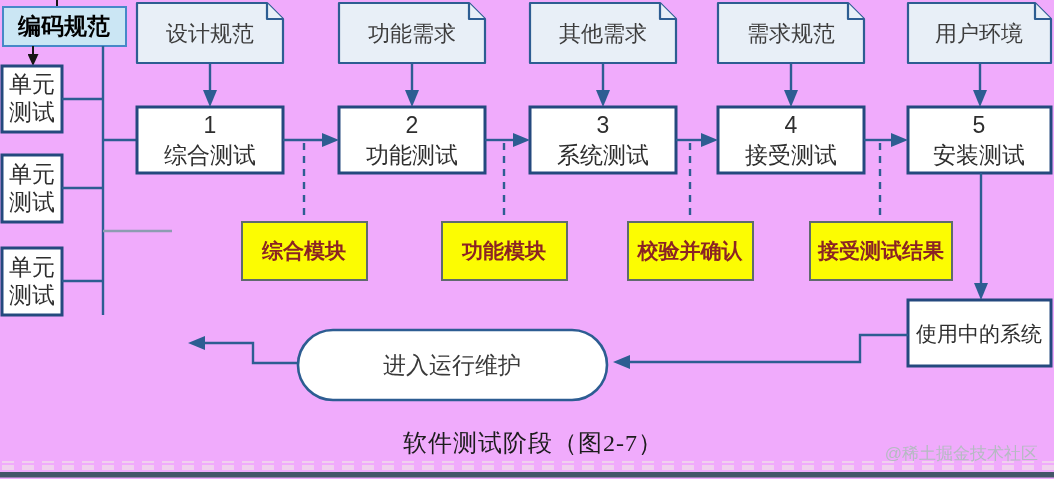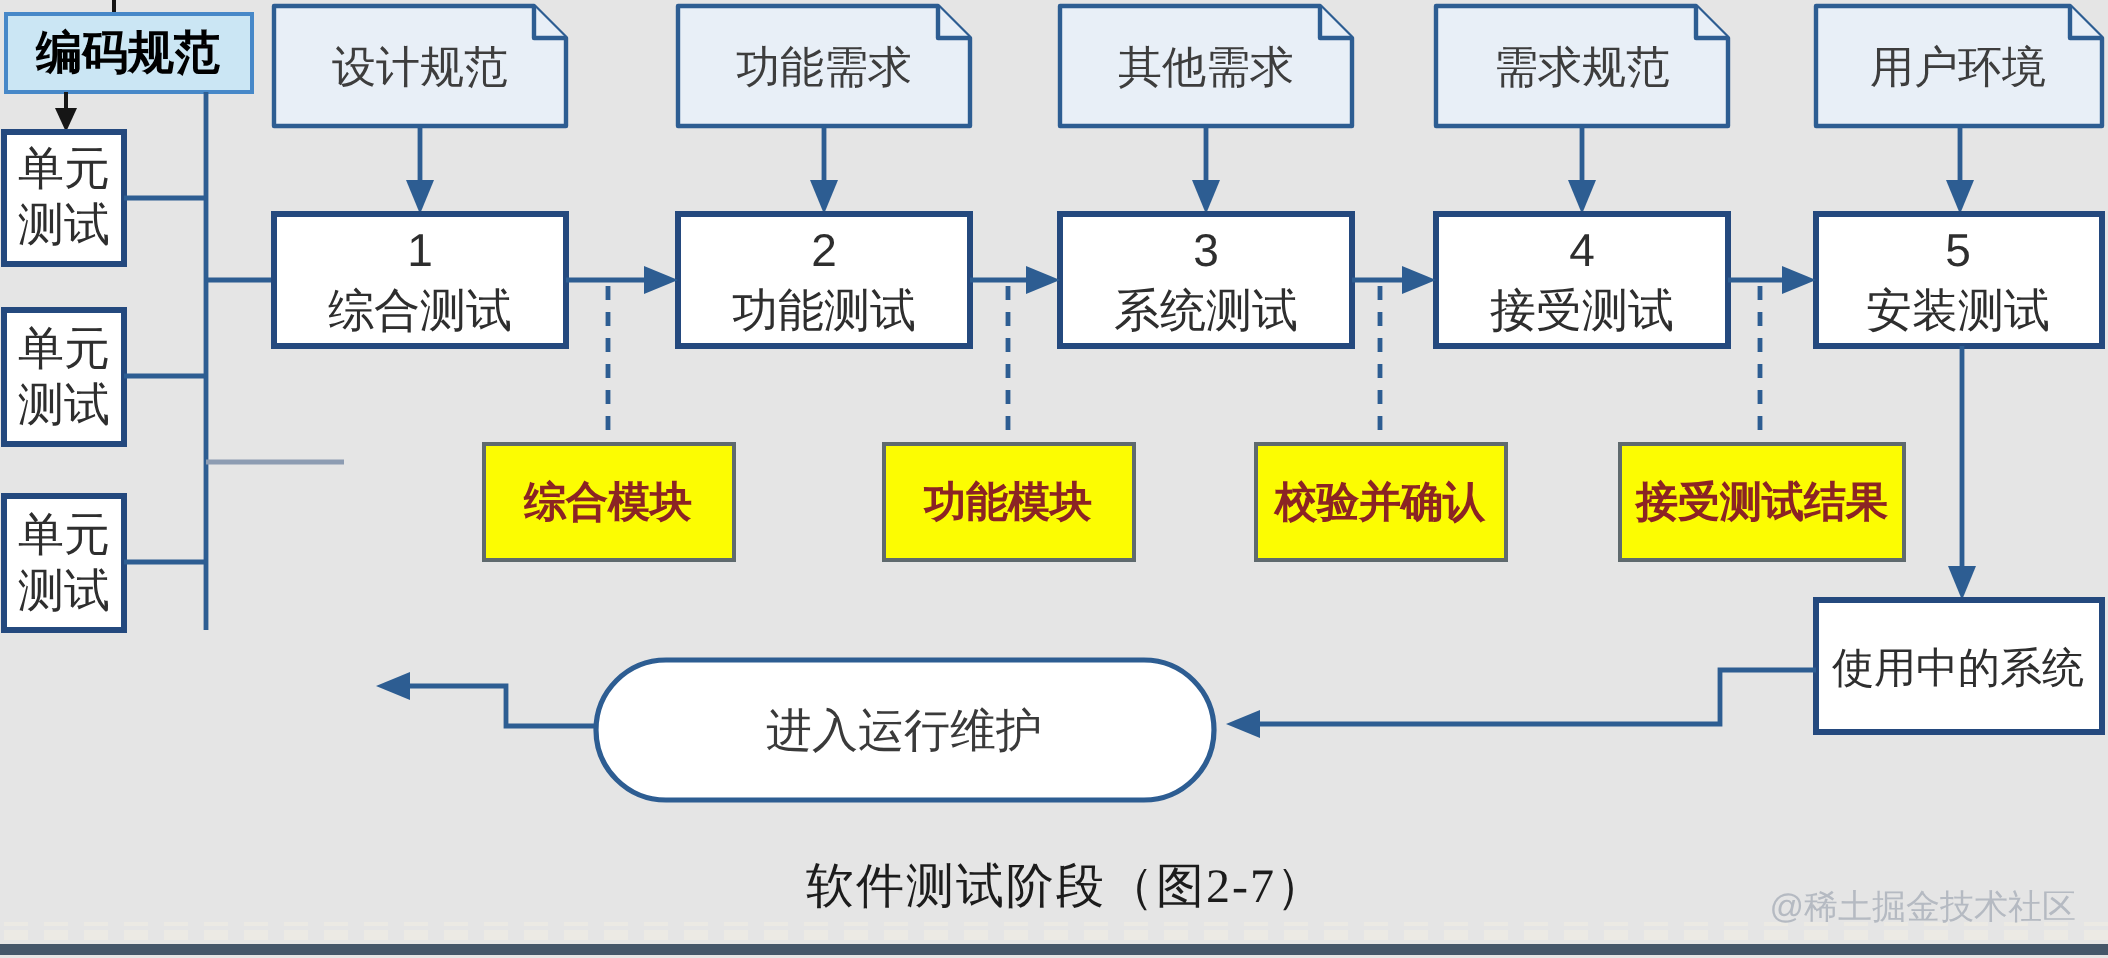--- a/index.html
+++ b/index.html
@@ -1,16 +1,16 @@
 <!DOCTYPE html>
 <html style="--line: #2d5d92; --box-border: #24497e; --doc-fill: #e8eff7; --code-fill: #cbe6f4; --code-border: #4788c8; --yellow-fill: #fcfc02; --yellow-border: #5f6a6e; --yellow-text: #8b2424; --text-dark: #333333; --stub-gray: #8d9cb2; --watermark: #b5bac2; --bottom-bar: #445669; --black: #161616;"><head>
 <meta charset="utf-8">
 <style>
   html,body{margin:0;padding:0;background:#ffffff;}
-  .canvas{position:relative;width:1054px;height:479px;background:#e5e5e5;overflow:hidden;}
+  .canvas{position:relative;width:1054px;height:479px;background:#f0abfc;overflow:hidden;}
   svg{display:block;}
   text{font-family:"Liberation Sans","DejaVu Sans",sans-serif;fill:var(--text-dark,#333);text-anchor:middle;}
   .ln{stroke:var(--line,#2d5d92);stroke-width:2.4;fill:none;}
   .ln-dash{stroke-dasharray:7 6;}
   .ln-black{stroke:var(--black,#111);stroke-width:2;fill:none;}
   .ln-stub{stroke:var(--stub-gray,#8d9cb2);stroke-width:2.4;fill:none;}
   .box{fill:#fff;stroke:var(--box-border,#24497e);stroke-width:3;}
   .doc{fill:var(--doc-fill,#e8eff7);stroke:var(--line,#2d5d92);stroke-width:2.2;stroke-linejoin:round;}
   .yellowbox{fill:var(--yellow-fill,#ffff00);stroke:var(--yellow-border,#5f6a6e);stroke-width:2;}
   .codebox{fill:var(--code-fill,#cbe6f4);stroke:var(--code-border,#4788c8);stroke-width:2;}

